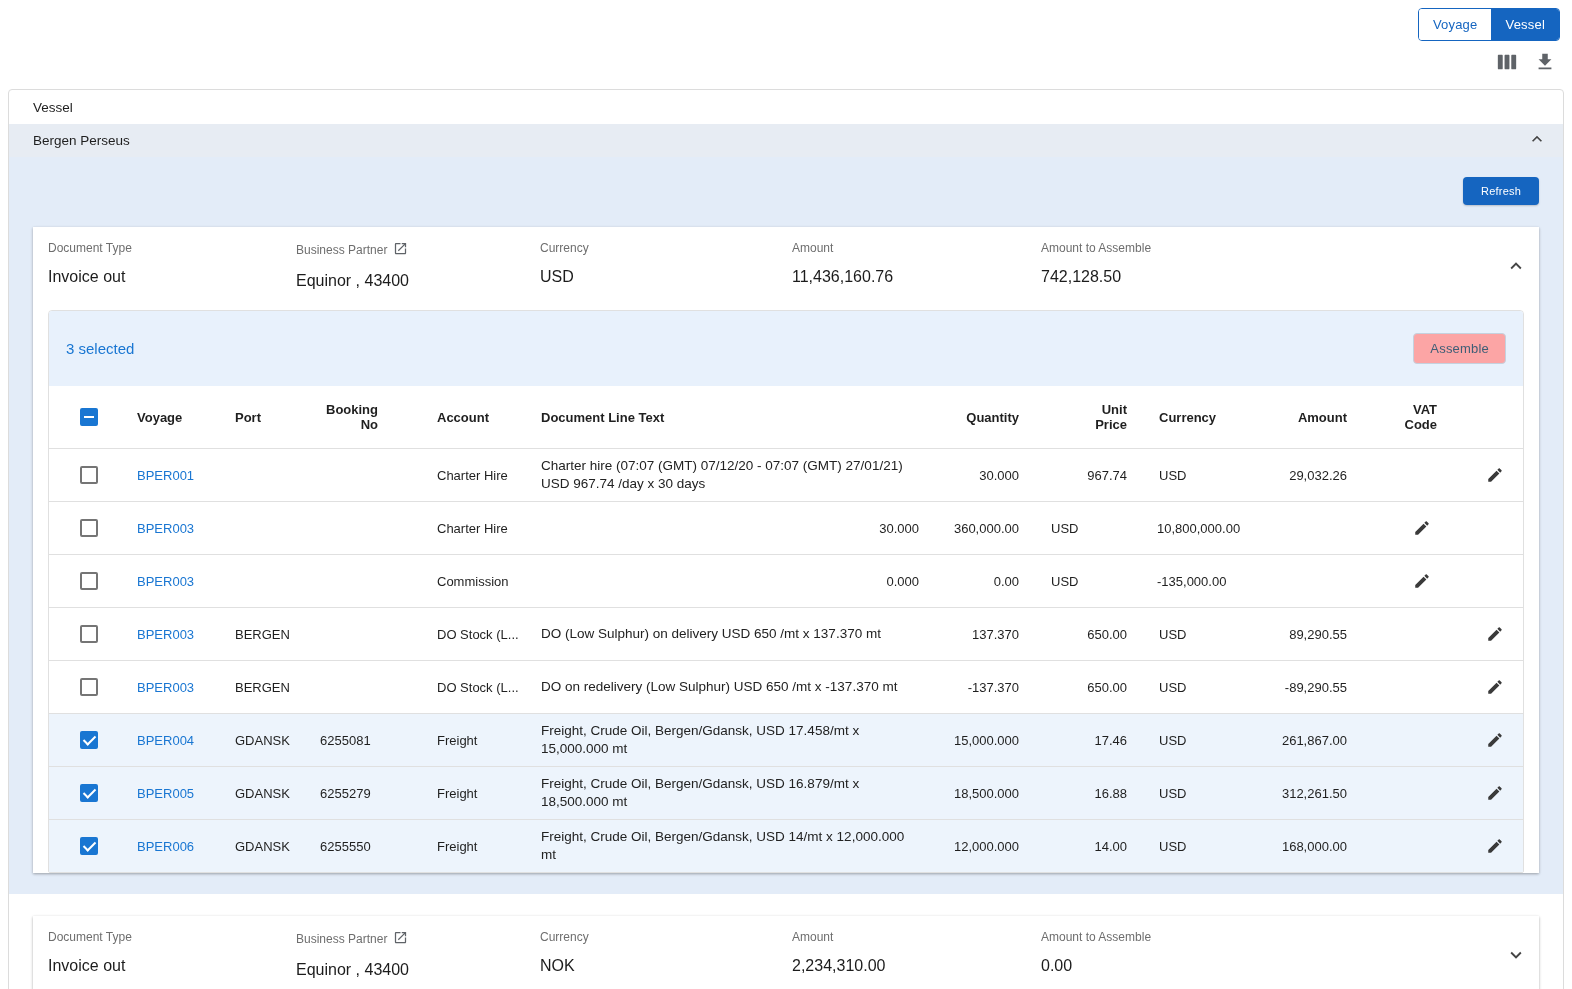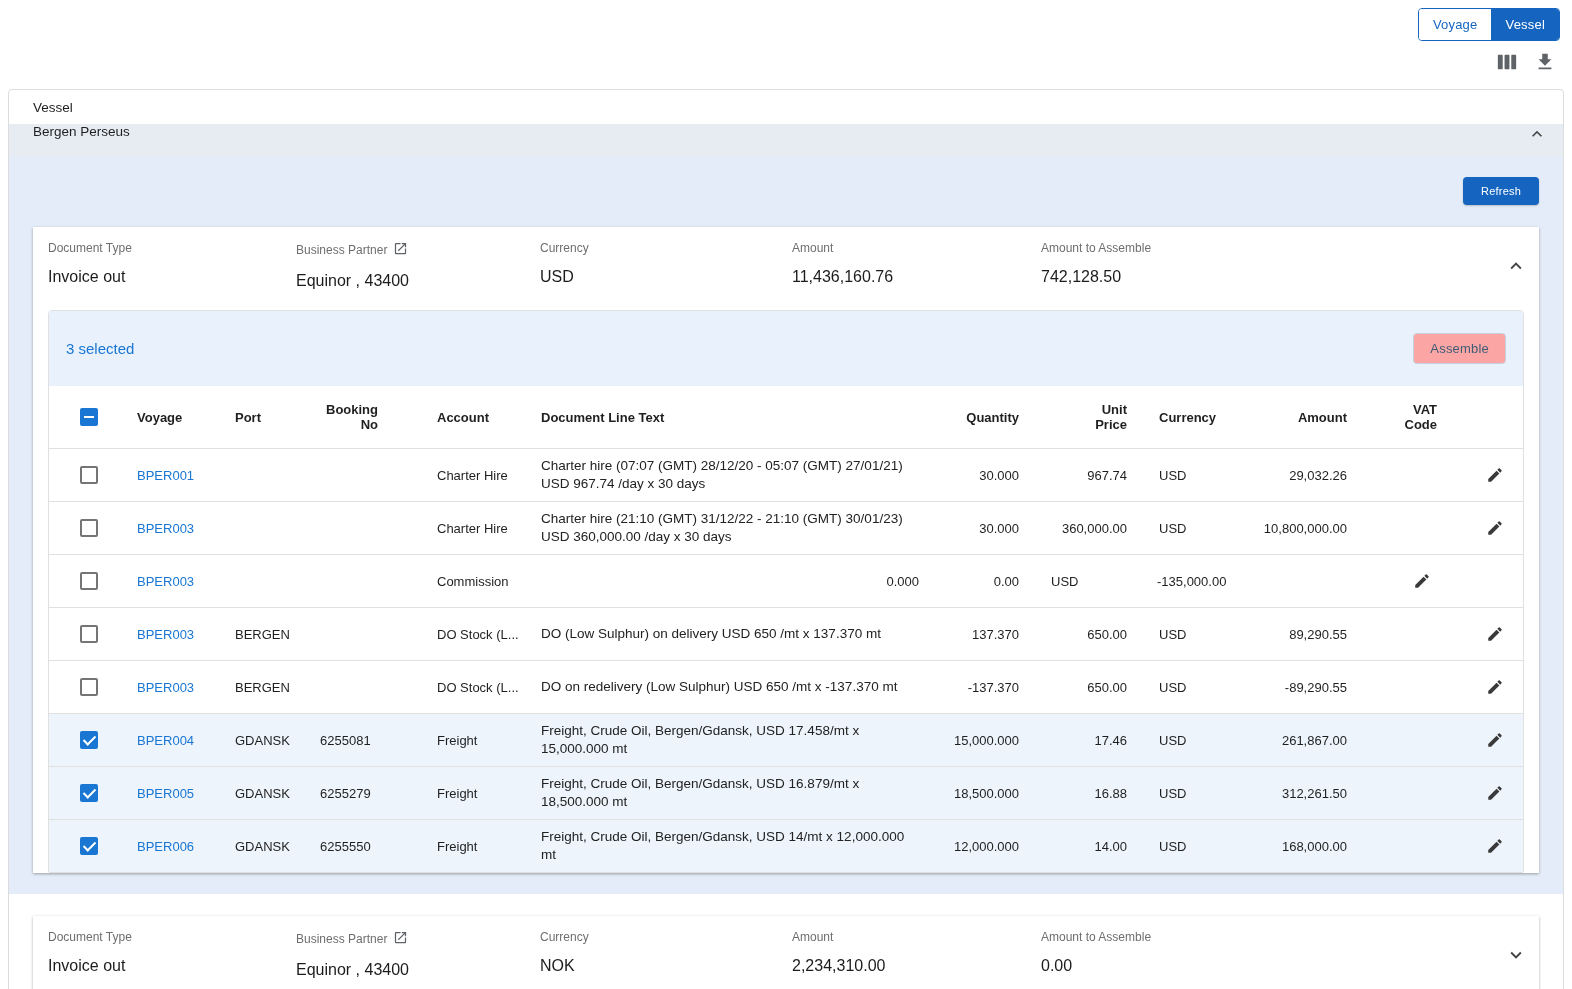--- a/index.html
+++ b/index.html
@@ -27,21 +27,21 @@
   .icon-btn svg { width:22px; height:22px; fill:#5f6368; }
 
   
   .panel {
     margin:10px 8px 0; border:1px solid #dcdcdc; border-radius:4px;
     background:#fff; overflow:hidden; padding-bottom:18px;
   }
   .panel-title { padding:10px 24px 9px; font-size:13.5px; color:#1f1f1f; }
 
   .group-header {
-    display:flex; justify-content:space-between;
+    display:flex; align-items:center; justify-content:space-between;
     background:#e7ecf3; padding:0 16px 0 24px; height:33px; font-size:13.5px; cursor:pointer;gap:21px;
   }
   .group-header svg { width:20px; height:20px; fill:#454545; }
 
   .section { background:#e3ecf8; padding:20px 24px 8px; }
   .refresh-row { display:flex; justify-content:flex-end; margin-bottom:22px; }
   .btn-refresh {
     background:#1565c0; color:#fff; border:none; border-radius:4px;
     padding:8px 18px; font-size:11px; cursor:pointer; letter-spacing:.2px;
     box-shadow:0 1px 2px rgba(0,0,0,.2);
@@ -244,21 +244,21 @@
 
         <div>
   <div class="trow">
     <div class="cell c-cb">
                 <span class="cb"></span>
               </div>
     <div class="cell pl8 c-voyage"><a>BPER001</a></div>
     <div class="cell pl8 c-port"></div>
     <div class="cell pl8 c-booking"></div>
     <div class="cell pl8 c-account">Charter Hire</div>
-    <div class="cell c-text">Charter hire (07:07 (GMT) 28/12/20 - 05:07 (GMT) 27/01/21) USD 967.74 /day x 30 days</div>
+    <div class="cell c-text">Charter hire (07:07 (GMT) 07/12/20 - 07:07 (GMT) 27/01/21) USD 967.74 /day x 30 days</div>
     <div class="cell num c-qty">30.000</div>
     <div class="cell num c-unit">967.74</div>
     <div class="cell c-curr">USD</div>
     <div class="cell num c-amount">29,032.26</div>
     <div class="cell c-vat"></div>
     <div class="cell c-edit">
       <button class="edit-btn">
         <span>
           <svg viewBox="0 0 24 24">
                       <path d="M3 17.25V21h3.75L17.81 9.94l-3.75-3.75L3 17.25zM20.71 7.04c.39-.39.39-1.02 0-1.41l-2.34-2.34c-.39-.39-1.02-.39-1.41 0l-1.83 1.83 3.75 3.75 1.83-1.83z"></path>
@@ -269,21 +269,20 @@
   </div>
 
   <div class="trow">
     <div class="cell c-cb">
                 <span class="cb"></span>
               </div>
     <div class="cell pl8 c-voyage"><a>BPER003</a></div>
     <div class="cell pl8 c-port"></div>
     <div class="cell pl8 c-booking"></div>
     <div class="cell pl8 c-account">Charter Hire</div>
-    <div class="cell c-text">Charter hire (21:10 (GMT) 31/12/22 - 21:10 (GMT) 30/01/23) USD 360,000.00 /day x 30 days</div>
     <div class="cell num c-qty">30.000</div>
     <div class="cell num c-unit">360,000.00</div>
     <div class="cell c-curr">USD</div>
     <div class="cell num c-amount">10,800,000.00</div>
     <div class="cell c-vat"></div>
     <div class="cell c-edit">
       <button class="edit-btn">
         <span>
           <svg viewBox="0 0 24 24">
                       <path d="M3 17.25V21h3.75L17.81 9.94l-3.75-3.75L3 17.25zM20.71 7.04c.39-.39.39-1.02 0-1.41l-2.34-2.34c-.39-.39-1.02-.39-1.41 0l-1.83 1.83 3.75 3.75 1.83-1.83z"></path>

